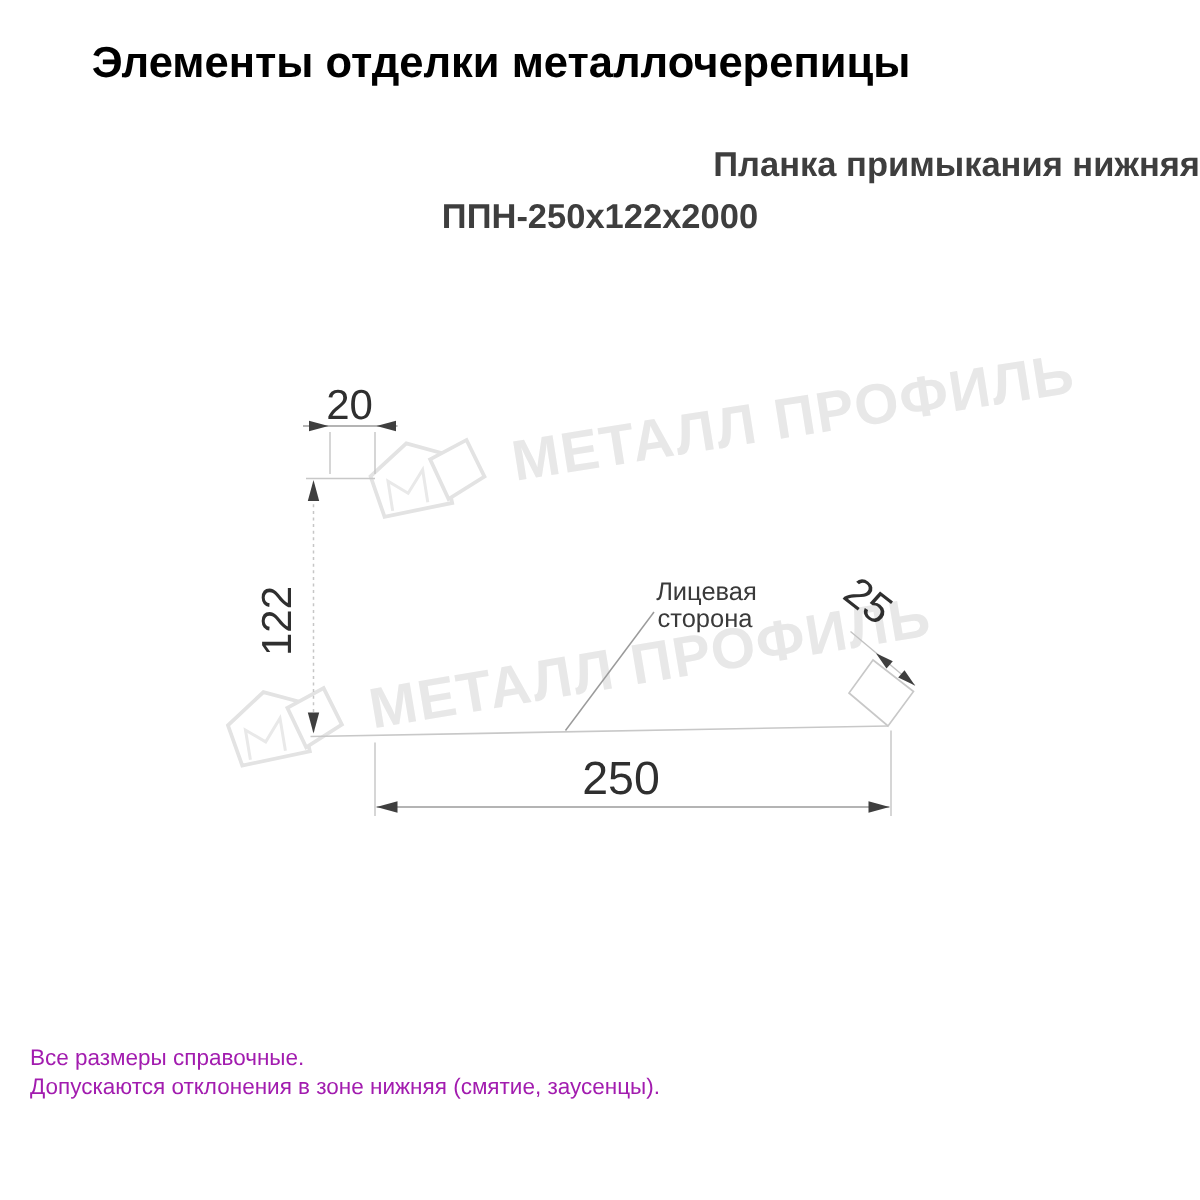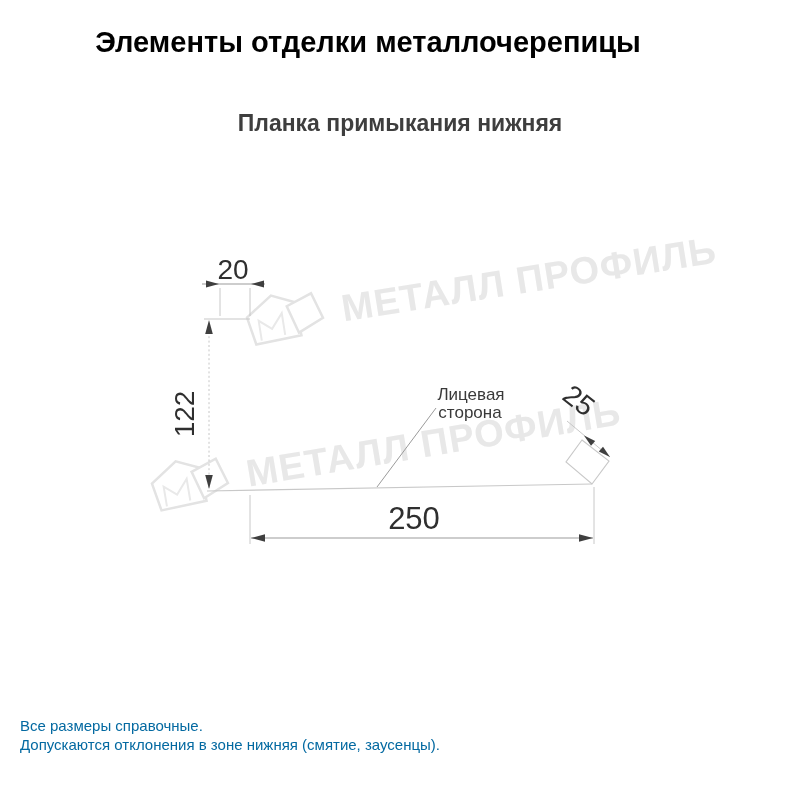--- a/index.html
+++ b/index.html
@@ -1,46 +1,47 @@
 <!DOCTYPE html>
 <html><head>
 <meta charset="utf-8">
 <style>
   html,body{margin:0;padding:0;background:#fff;}
   .page{position:relative;width:800px;height:800px;background:#ffffff;overflow:hidden;
         font-family:"Liberation Sans", sans-serif;color:#1a1a1a;}
   .title{position:absolute;top:26px;left:0;width:668px;text-align:center;margin:0;
-         font-size:29px;font-weight:bold;color:#000;padding-left:34px;}
+         font-size:29px;font-weight:bold;color:#000;}
   .subtitle{position:absolute;left:0;width:800px;text-align:center;margin:0;
             font-size:23px;font-weight:bold;color:#3e3e3e;}
-  .subtitle.name{top:110px;}
+  .subtitle.name{top:96px;text-align:right;}
   .subtitle.code{top:131px;}
   .watermark{position:absolute;display:flex;align-items:center;gap:12px;white-space:nowrap;
              transform-origin:left center;color:#e8e8e8;font-weight:bold;
              font-size:38px;letter-spacing:1px;z-index:1;user-select:none;}
   .watermark.upper{left:245px;top:296px;transform:rotate(-9deg);}
   .watermark.lower{left:150px;top:462px;transform:rotate(-9.5deg);}
   .wm-logo{flex:0 0 auto;}
   svg.drawing{position:absolute;left:0;top:0;z-index:2;}
   .profile{stroke:#c8c8c8;stroke-width:1.1;fill:none;}
   .ext{stroke:#c2c2c2;stroke-width:0.9;fill:none;}
   .dimline{stroke:#9b9b9b;stroke-width:1;fill:none;}
   .dim122{stroke:#c6c6c6;stroke-width:1;fill:none;stroke-dasharray:2 2.4;}
   .arrow{fill:#3f3f3f;stroke:none;}
   .dimtext{fill:#2f2f2f;font-family:"Liberation Sans",sans-serif;}
   .facetext{fill:#3a3a3a;font-family:"Liberation Sans",sans-serif;font-size:17px;}
-  .footer{position:absolute;left:20px;top:716px;font-size:15px;line-height:19px;color:#0369a1;}
+  .footer{position:absolute;left:20px;top:696px;font-size:15px;line-height:19px;color:#a21caf;}
 </style>
 </head>
 <body>
 
 <div class="page">
 
   <h1 class="title">Элементы отделки металлочерепицы</h1>
   <h2 class="subtitle name">Планка примыкания нижняя</h2>
+  <h2 class="subtitle code">ППН-250х122х2000</h2>
 
   <div class="watermark upper">
     <svg class="wm-logo" width="86" height="56" viewBox="0 0 86 56">
       <polygon points="8,50 3,22 30,4 52,14 54,48" fill="#ffffff" stroke="#e3e3e3" stroke-width="2.5"></polygon>
       <polyline points="14,47 14,27 26,37 38,23 38,45" fill="none" stroke="#e9e9e9" stroke-width="2"></polyline>
       <polygon points="44,17 70,8 78,34 52,45" fill="#ffffff" stroke="#e3e3e3" stroke-width="2.5"></polygon>
     </svg>
     <span>МЕТАЛЛ ПРОФИЛЬ</span>
   </div>
   <div class="watermark lower">

